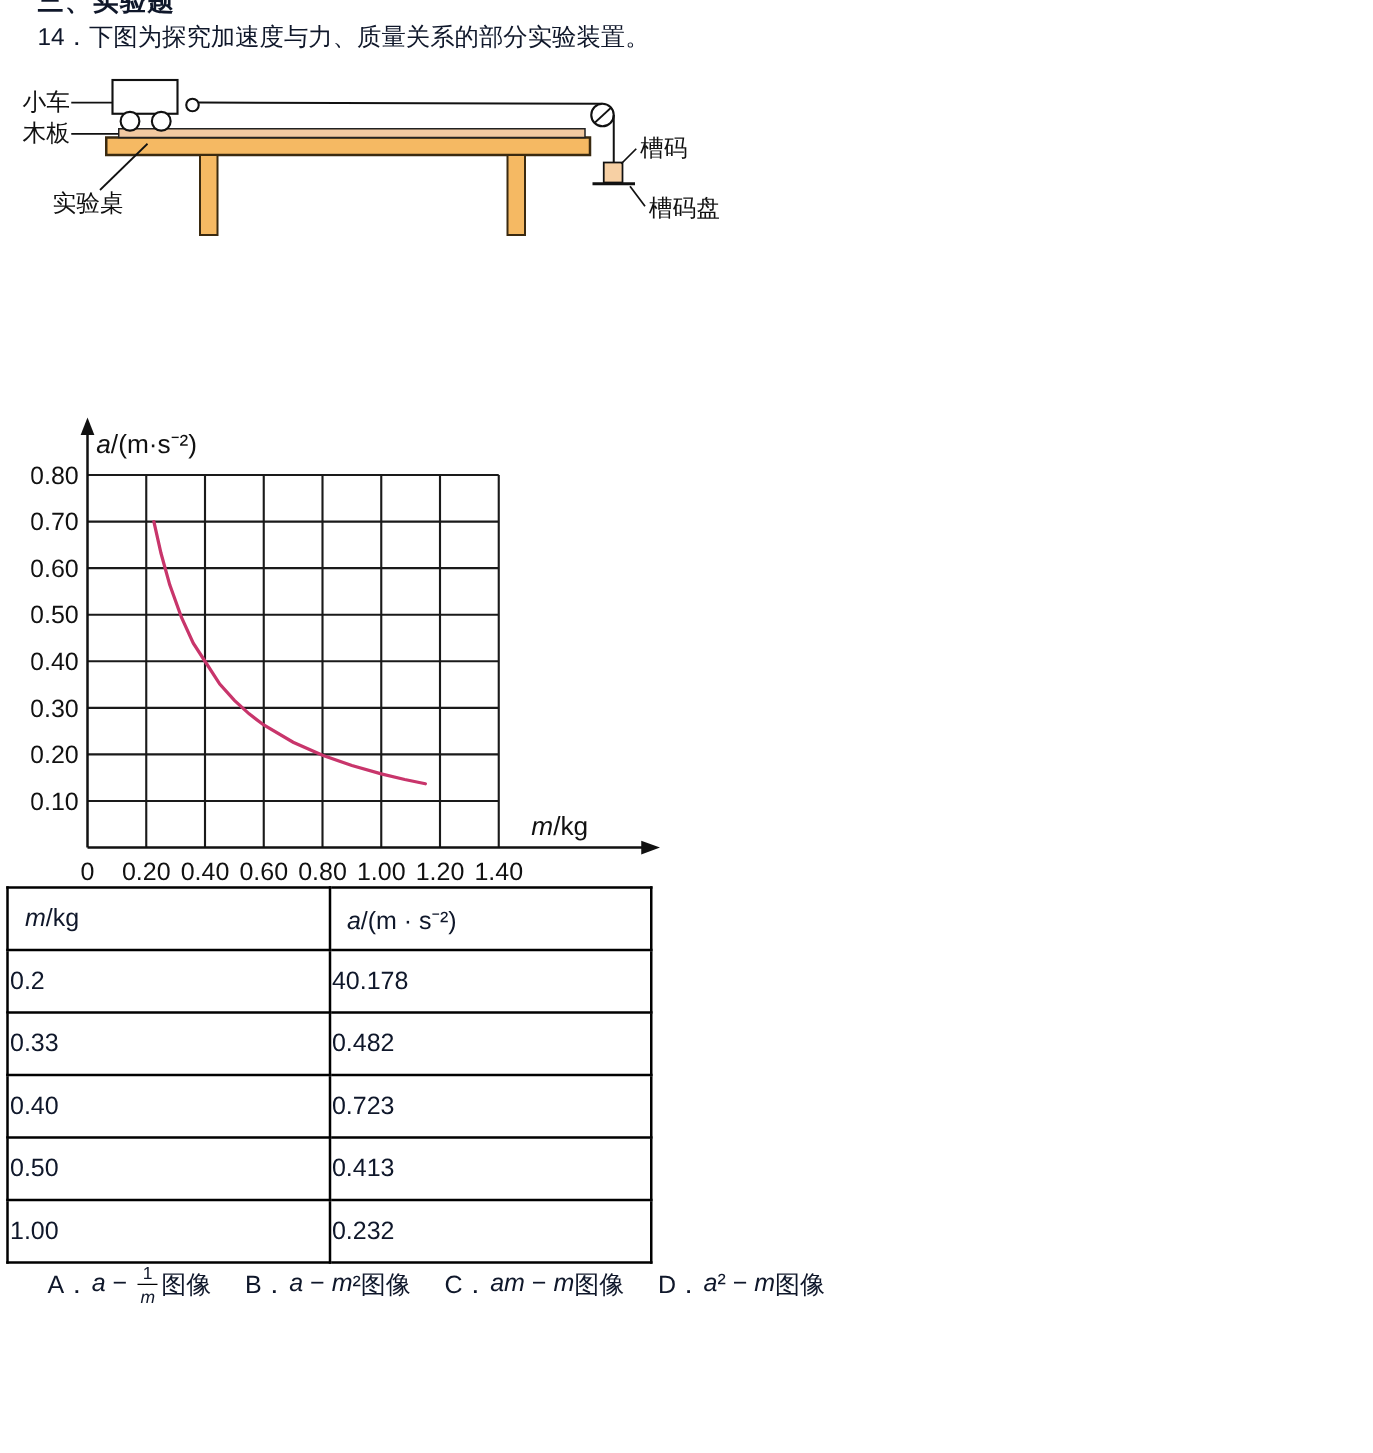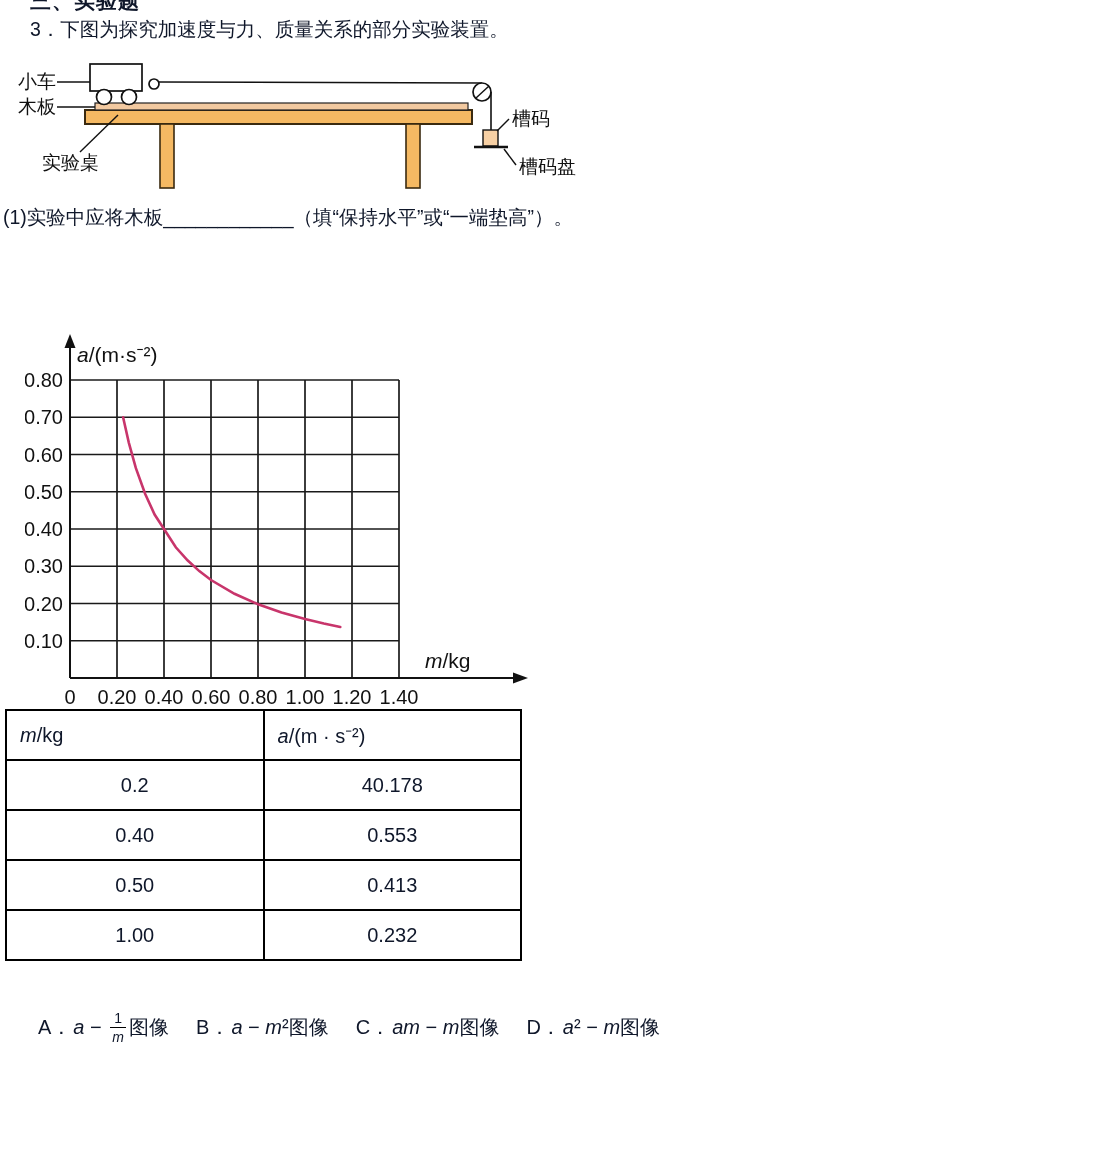--- a/index.html
+++ b/index.html
@@ -11,37 +11,37 @@
   .apparatus text{font-size:19px;fill:#111;font-family:inherit;}
   .para{position:absolute;left:3px;width:1090px;font-size:19.5px;line-height:28.5px;text-align:justify;}
   .para-1{top:203px;}
   .para-2{top:235px;}
   .para-3{top:1062px;line-height:29px;}
   .chart{position:absolute;left:25px;top:328px;}
   .chart text{fill:#111;font-family:inherit;}
   .datatable{position:absolute;left:5px;top:709px;width:517px;border-collapse:collapse;font-size:20px;}
   .datatable th,.datatable td{border:2px solid #000;height:46px;}
   .datatable th{text-align:left;font-weight:normal;padding-left:13px;width:50%;}
-  .datatable td{text-align:center;}
+  .datatable td{}
   .datatable i,.option i{font-style:italic;}
   .options{position:absolute;left:38px;top:1002px;height:50px;display:flex;align-items:center;gap:27px;font-size:20px;}
   .option{display:inline-flex;align-items:center;white-space:pre;}
   .okey{margin-right:2px;}
   .frac{display:inline-flex;flex-direction:column;align-items:center;line-height:1;margin:0 3px;}
   .frac .num{font-size:14px;padding:0 4px 2px;border-bottom:1.6px solid #000;}
   .frac .den{font-size:14px;font-style:italic;padding-top:2px;}
 </style>
 </head>
 <body>
 
 <div class="page">
 
   <div class="heading">三、实验题</div>
 
-  <div class="q-stem">3．下图为探究加速度与力、质量关系的部分实验装置。</div>
+  <div class="q-stem">14．下图为探究加速度与力、质量关系的部分实验装置。</div>
 
   <svg class="apparatus" width="585" height="140" viewBox="0 0 585 140">
 
     <rect x="77" y="55" width="387" height="14" fill="#f5b963" stroke="#3a2a10" stroke-width="2"></rect>
 
     <rect x="152" y="69" width="14" height="64" fill="#f5b963" stroke="#3a2a10" stroke-width="1.6"></rect>
     <rect x="398" y="69" width="14" height="64" fill="#f5b963" stroke="#3a2a10" stroke-width="1.6"></rect>
 
     <rect x="87" y="48" width="373" height="7" fill="#f2c9a0" stroke="#222" stroke-width="1.2"></rect>
 
@@ -65,21 +65,20 @@
     <line x1="501" y1="64" x2="489" y2="76" stroke="#111" stroke-width="1.4"></line>
     <line x1="508" y1="110" x2="496" y2="94" stroke="#111" stroke-width="1.4"></line>
 
     <text x="10" y="33">小车</text>
     <text x="10" y="58">木板</text>
     <text x="34" y="114">实验桌</text>
     <text x="504" y="70">槽码</text>
     <text x="511" y="118">槽码盘</text>
   </svg>
 
-  <div class="para para-1">(1)实验中应将木板____________（填“保持水平”或“一端垫高”）。</div>
 
   <svg class="chart" width="510" height="380" viewBox="0 0 510 380">
       <g stroke="#1a1a1a" stroke-width="1.7">
         <line x1="45" y1="52" x2="374" y2="52"></line>
         <line x1="45" y1="89.25000000000006" x2="374" y2="89.25000000000006"></line>
         <line x1="45" y1="126.50000000000003" x2="374" y2="126.50000000000003"></line>
         <line x1="45" y1="163.75" x2="374" y2="163.75"></line>
         <line x1="45" y1="201" x2="374" y2="201"></line>
         <line x1="45" y1="238.25" x2="374" y2="238.25"></line>
         <line x1="45" y1="275.5" x2="374" y2="275.5"></line>
@@ -129,22 +128,26 @@
         <th><i>m</i><span>/kg</span></th>
         <th><i>a</i><span>/(m · s⁻²)</span></th>
       </tr>
     </thead>
     <tbody>
         <tr>
           <td>0.2</td>
           <td>40.178</td>
         </tr>
         <tr>
+          <td>0.33</td>
+          <td>0.482</td>
+        </tr>
+        <tr>
           <td>0.40</td>
-          <td>0.553</td>
+          <td>0.723</td>
         </tr>
         <tr>
           <td>0.50</td>
           <td>0.413</td>
         </tr>
         <tr>
           <td>1.00</td>
           <td>0.232</td>
         </tr>
       </tbody>

